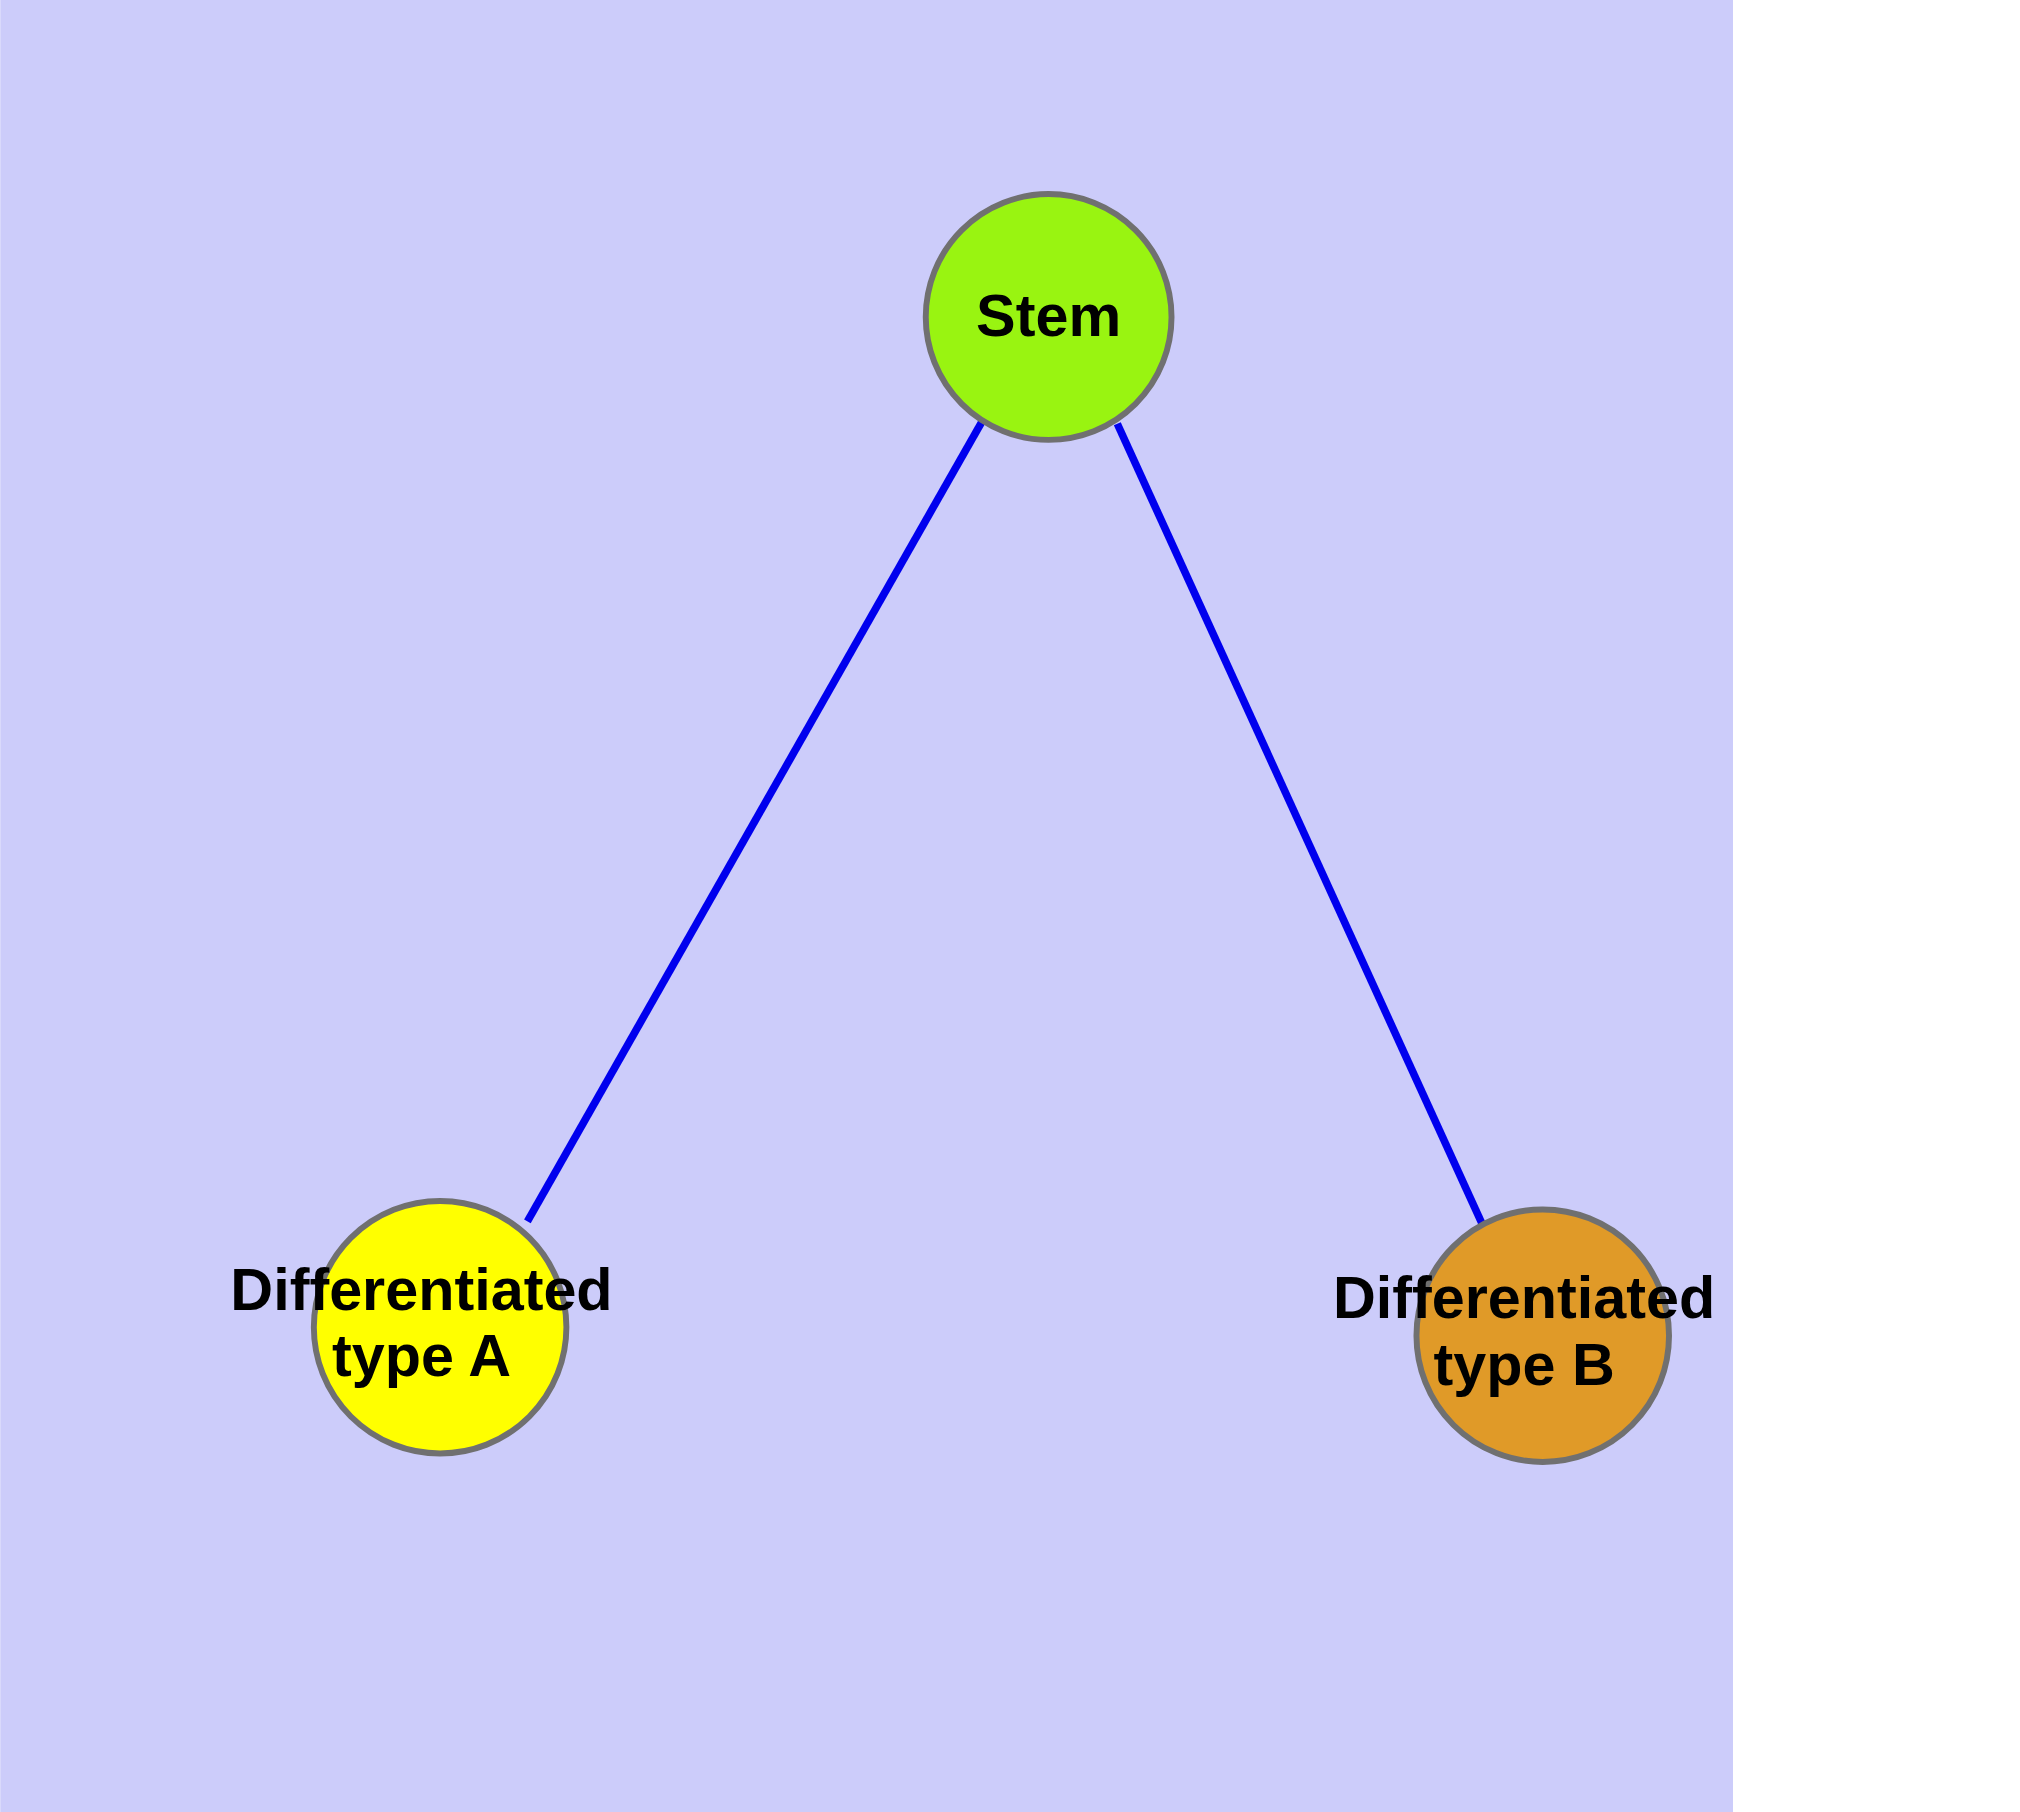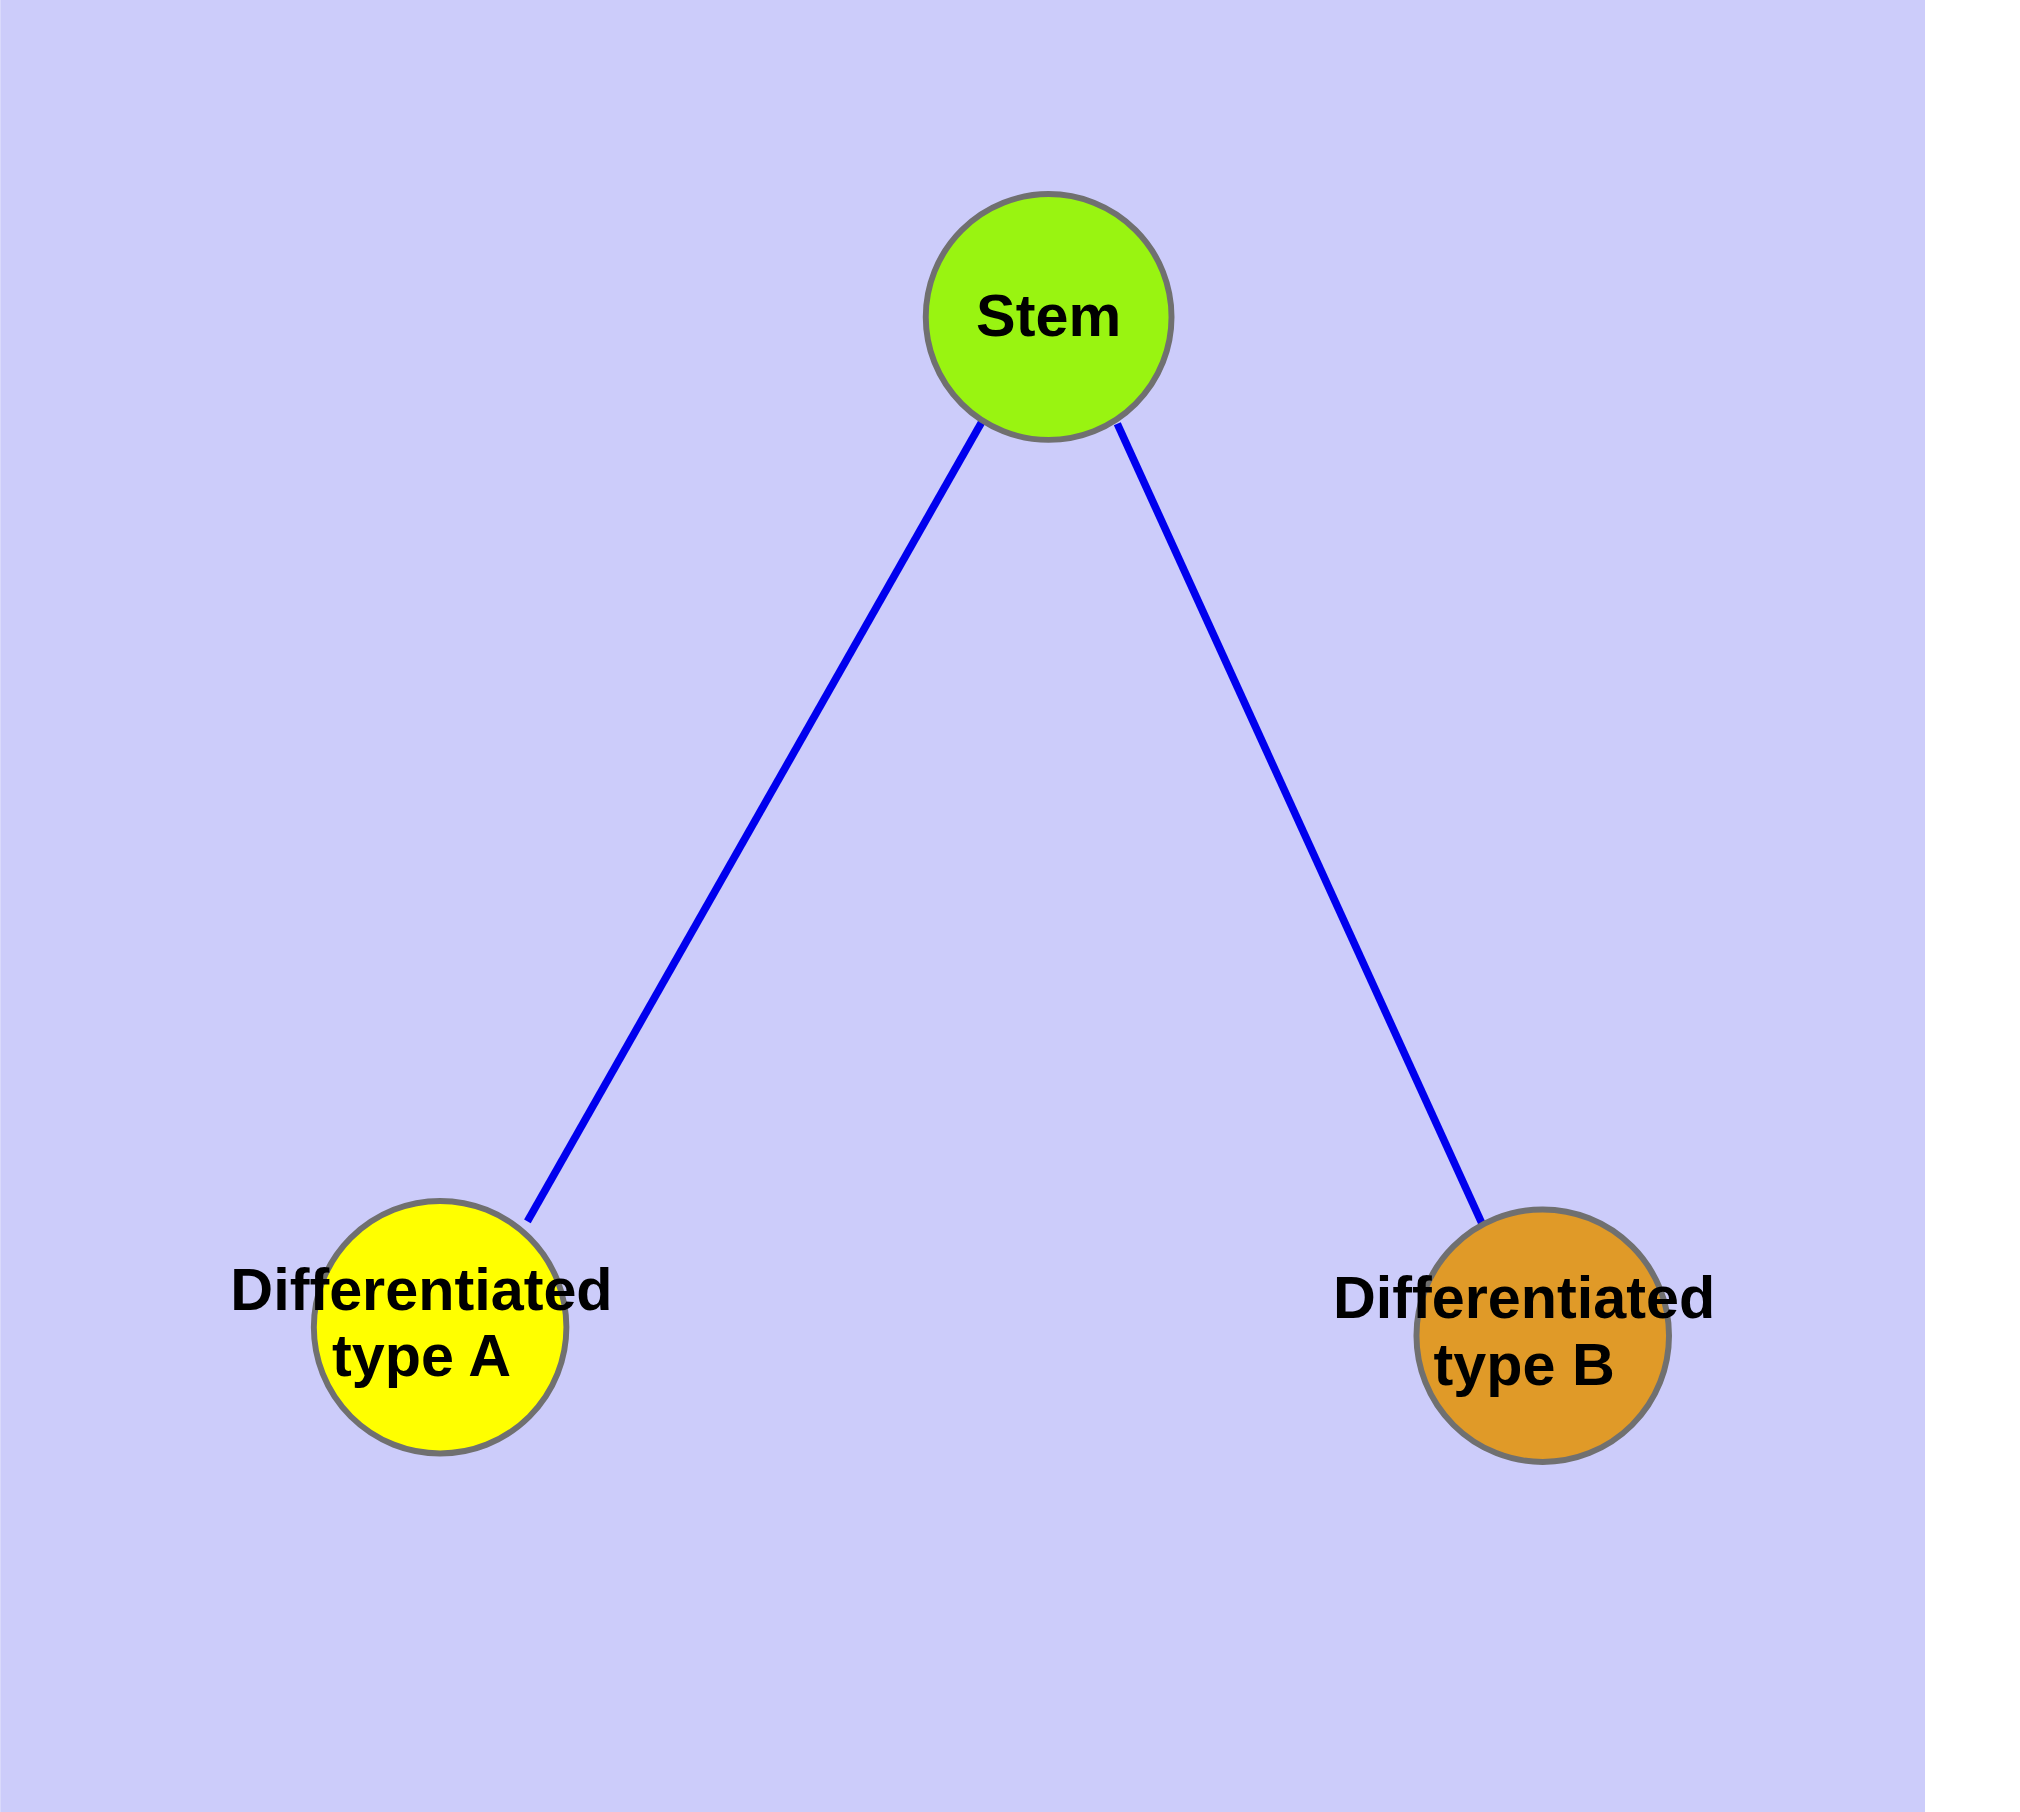--- a/index.html
+++ b/index.html
@@ -30,21 +30,21 @@
     text-anchor: middle;
     dominant-baseline: middle;
   }
   .edge-line {
     stroke-linecap: butt;
   }
 </style>
 </head>
 <body>
 
-<div id="canvas" style="width: 1925px; height: 1812px;">
+<div id="canvas" style="width: 1733px; height: 1812px;">
   <svg id="graph-svg" viewBox="0 0 2384 2138" xmlns="http://www.w3.org/2000/svg" style="width: 2021px; height: 1812px;">
 
     <rect id="bg-rect" x="0" y="0" width="2384" height="2138" fill="#ccccfa"></rect>
 
     <g id="edges-group">
       <line class="edge-line" id="edge-0" x1="1158" y1="498" x2="622" y2="1441" stroke="#0000ee" stroke-width="9"></line>
       <line class="edge-line" id="edge-1" x1="1318" y1="500" x2="1748" y2="1443" stroke="#0000ee" stroke-width="9"></line>
     </g>
 
     <g id="nodes-group">

